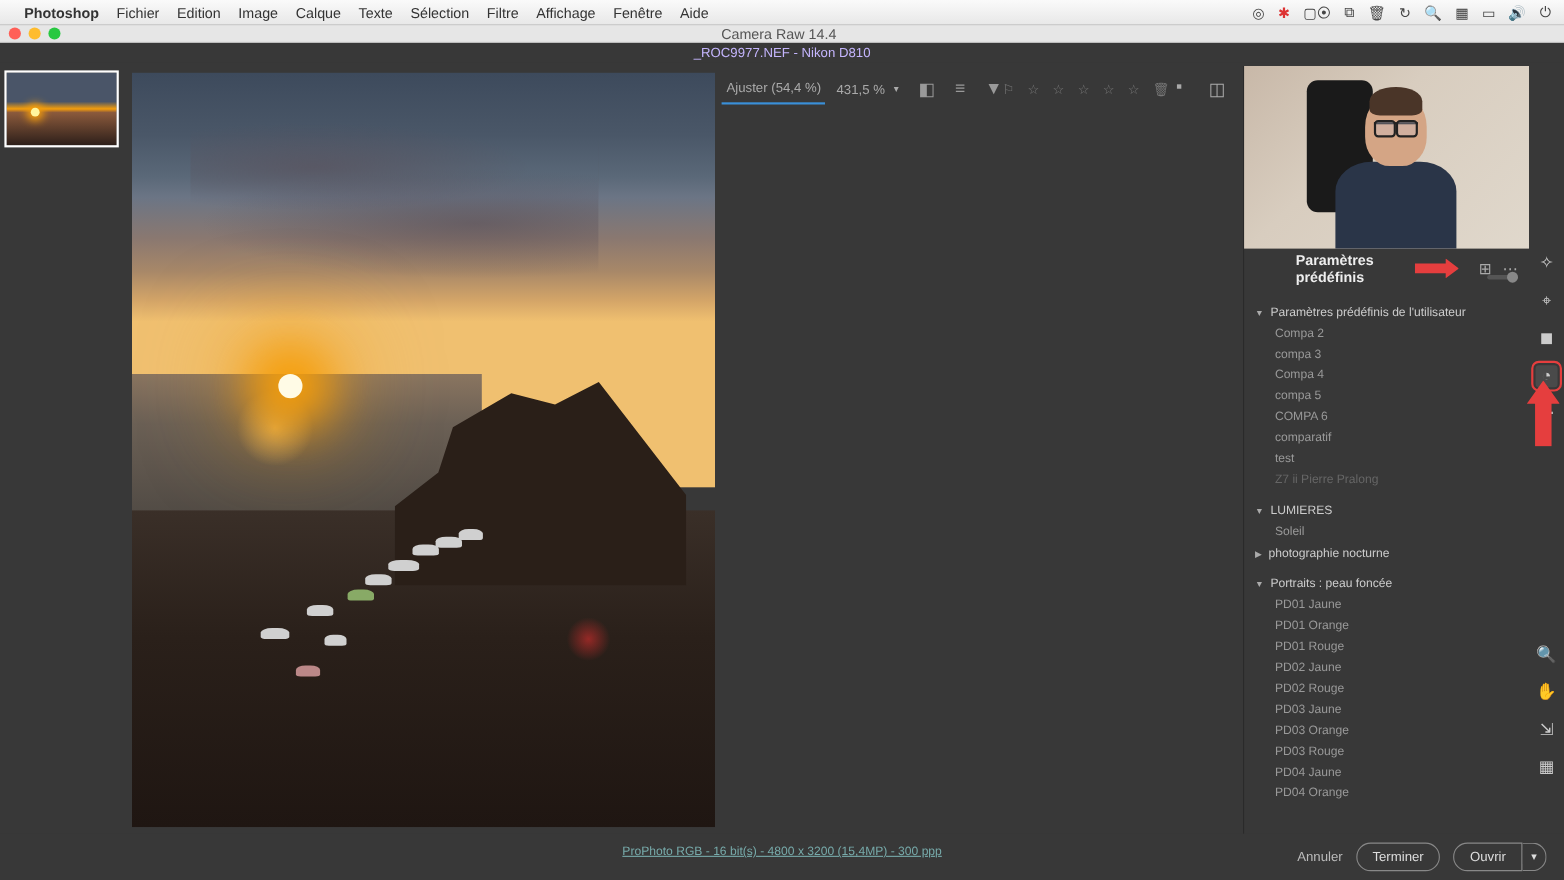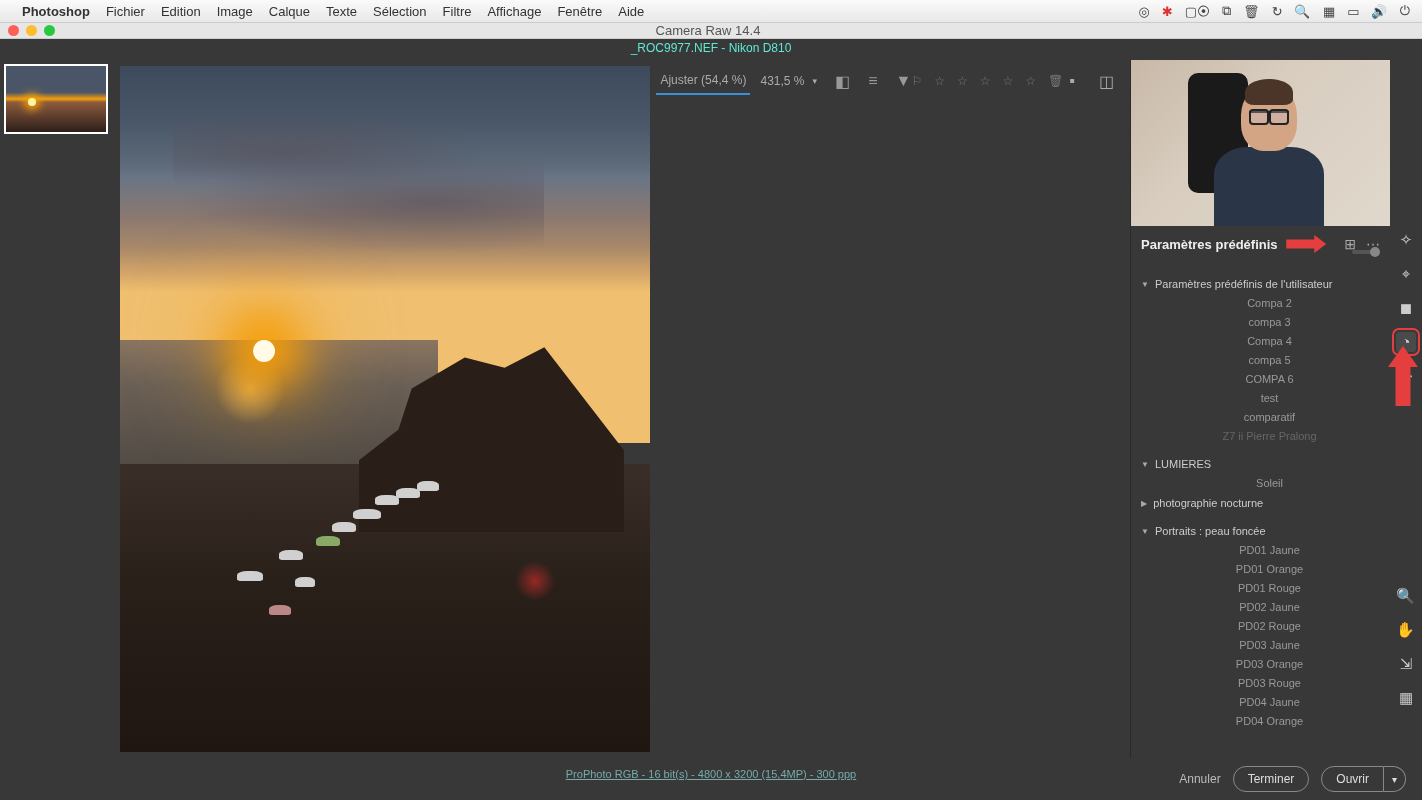--- a/index.html
+++ b/index.html
@@ -13,21 +13,21 @@
 .mac-menu .spacer { flex: 1; }
 .mac-menu .sicon { margin-left: 12px; font-size: 13px; color: #444; }
 
 
 .winbar { height: 17px; background: #e6e6e6; display:flex; align-items:center; padding:0 8px; border-top:1px solid #ccc; border-bottom:1px solid #ccc;}
 .winbar .dot { width:11px; height:11px; border-radius:50%; margin-right:7px; }
 .dot.r{background:#ff5f57;} .dot.y{background:#febc2e;} .dot.g{background:#28c840;}
 .winbar .title { flex:1; text-align:center; font-size:13px; color:#555; margin-right:60px;}
 
 
-.filestrip { height: 18px; background:#383838; text-align:center; font-size:12px; color:#5eead4; line-height:18px; }
+.filestrip { height: 18px; background:#383838; text-align:center; font-size:12px; color:#c4b5fd; line-height:18px; }
 
 
 .main { position:absolute; top:60px; bottom:42px; left:0; right:0; display:flex; background:#383838; }
 .filmcol { width:114px; padding:4px; }
 .thumb { width:104px; height:70px; border:2px solid #fff; background:linear-gradient(to bottom,#4a5568 0%,#4a5568 40%,#f59e0b 50%,#8b5a3c 55%,#2d1f1a 100%); position:relative;}
 .thumb::after{content:"";position:absolute;left:22%;top:48%;width:8px;height:8px;background:#fff59d;border-radius:50%;box-shadow:0 0 8px 4px #f59e0b;}
 
 .viewer { flex:1; display:flex; position:relative; padding:6px 10px 0 6px;}
 .canvas { flex:1; margin-bottom:6px; position:relative; overflow:hidden; }
 .photo { position:absolute; inset:0; }
@@ -55,33 +55,33 @@
 .person { position:absolute; left:30%; top:15%; width:120px; height:160px; }
 .person .head{width:56px;height:66px;background:#d4a585;border-radius:46% 46% 40% 40%;margin:0 auto;position:relative;}
 .person .hair{position:absolute;top:-6px;left:4px;right:4px;height:26px;background:#4a3528;border-radius:50% 50% 20% 20%;}
 .person .glasses{position:absolute;top:26px;left:8px;right:8px;height:14px;border-top:2px solid #222;}
 .person .glasses::before,.person .glasses::after{content:"";position:absolute;top:-4px;width:16px;height:12px;border:2px solid #222;border-radius:4px;background:rgba(200,200,220,0.3);}
 .person .glasses::before{left:0;} .person .glasses::after{right:0;}
 .person .body{width:110px;height:90px;background:#2a3548;border-radius:30% 30% 10% 10%;margin:-4px auto 0;}
 .chair{position:absolute;left:22%;top:8%;width:60px;height:120px;background:#1a1a1a;border-radius:10px;}
 
 .phead { height:36px; display:flex; align-items:center; padding:0 10px; color:#eee; font-size:13px; }
-.phead .ptitle{ font-weight:600; flex:1;}
+.phead .ptitle{ font-weight:600; flex:1;margin-left:37px;}
 .phead .arrow-callout{ width:40px; height:18px; background:#e53e3e; clip-path:polygon(0 25%,70% 25%,70% 0,100% 50%,70% 100%,70% 75%,0 75%); margin-right:8px;}
 .phead .picn{ margin-left:10px; color:#aaa; font-size:14px;}
 .searchrow{ padding:2px 10px 6px; }
 .searchrow input{ width:100%; background:#323232; border:none; color:#888; font-size:11px; padding:4px 6px; border-radius:2px;}
 .searchrow .slider{ width:28px; height:4px; background:#555; float:right; margin-top:-14px; border-radius:2px; position:relative;}
 .searchrow .slider::after{content:"";position:absolute;right:0;top:-3px;width:10px;height:10px;background:#888;border-radius:50%;}
 
 .plist { flex:1; overflow-y:auto; font-size:11px; color:#aaa; padding:4px 0 10px;}
 .plist::-webkit-scrollbar{width:8px;} .plist::-webkit-scrollbar-thumb{background:#555;border-radius:4px;}
 .pgroup { padding:4px 10px; color:#ccc; font-size:11px; cursor:pointer; display:flex; align-items:center;}
 .pgroup .tri{ font-size:8px; margin-right:6px; color:#aaa;}
-.pitem { padding:2px 10px 2px 28px; color:#999; line-height:15px; cursor:pointer;text-align:center;}
+.pitem { padding:2px 10px 2px 28px; color:#999; line-height:15px; cursor:pointer;}
 .pitem.dim{ color:#666;}
 
 
 .rtb { width:32px; background:#383838; display:flex; flex-direction:column; align-items:center; padding-top:170px; gap:14px; position:relative;}
 .rtb .tb{ width:20px; height:20px; color:#ccc; font-size:15px; text-align:center; line-height:20px;}
 .rtb .tb.sel{ outline:2px solid #e53e3e; outline-offset:2px; background:#4a4a4a; border-radius:3px;}
 .rtb .bigarrow{ position:absolute; top:286px; left:-2px; width:30px; height:60px; background:#e53e3e; clip-path:polygon(25% 100%,25% 35%,0 35%,50% 0,100% 35%,75% 35%,75% 100%);}
 .rtb .spacer2{flex:1;}
 
 
@@ -210,22 +210,22 @@
     <div class="plist">
       <div class="pgroup">
           <span class="tri">▼</span>
           <span>Paramètres prédéfinis de l'utilisateur</span>
         </div>
         <div class="pitem">Compa 2</div>
         <div class="pitem">compa 3</div>
         <div class="pitem">Compa 4</div>
         <div class="pitem">compa 5</div>
         <div class="pitem">COMPA 6</div>
+        <div class="pitem">comparatif</div>
         <div class="pitem">test</div>
-        <div class="pitem">comparatif</div>
         <div class="pitem dim">Z7 ii Pierre Pralong</div>
 
       <div class="pgroup" style="margin-top:8px">
           <span class="tri">▼</span>
           <span>LUMIERES</span>
         </div>
         <div class="pitem">Soleil</div>
 
       <div class="pgroup">
           <span class="tri">▶</span>

